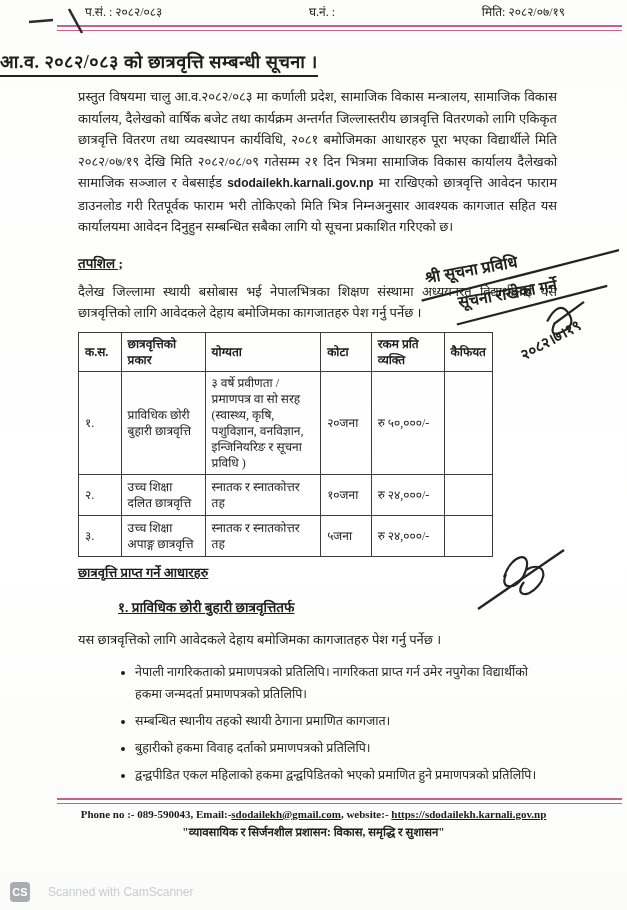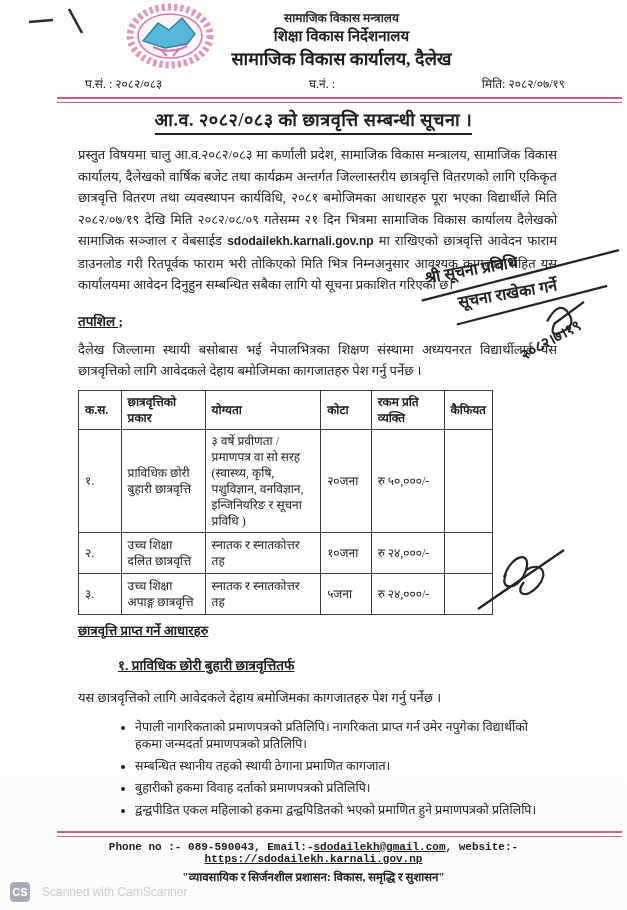--- a/index.html
+++ b/index.html
@@ -14,21 +14,21 @@
   .logo{position:absolute;left:125px;top:3px;width:90px;height:68px;}
   .header-text{text-align:center;transform:translateX(28px);}
   .h-ministry{font-size:12px;line-height:16px;font-weight:bold;color:#2a2a2a;}
   .h-directorate{font-size:15px;line-height:21px;font-weight:bold;}
   .h-office{font-size:18px;line-height:25px;font-weight:bold;}
   .ref-row{display:flex;justify-content:space-between;padding:3px 62px 0 85px;
     font-size:12px;font-weight:normal;}
   .rule{height:3px;border-top:2px solid #c4618f;border-bottom:1px solid #c4618f;
     margin:5px 5px 0 57px;}
   
-  .title-wrap{text-align:center;margin-top:4px;}
+  .title-wrap{margin-top:18px;}
   .title{display:inline-block;font-size:18px;font-weight:bold;
     border-bottom:2px solid #222;padding-bottom:2px;letter-spacing:.5px;}
   
   .para{margin:9px 70px 0 78px;font-size:13px;line-height:21.5px;text-align:justify;}
   .latin{font-family:"Liberation Sans",sans-serif;font-size:12px;font-weight:bold;}
   .tapasil{margin:16px 0 0 78px;font-size:13.5px;font-weight:bold;
     text-decoration:underline;}
   
   table.notice{border-collapse:collapse;margin:8px 70px 0 78px;width:415px;
     font-size:12px;line-height:16px;}
@@ -42,73 +42,59 @@
   .c-amt{width:86px;}
   .c-rem{width:38px;}
   tr.r1 td{height:58px;}
   tr.r2 td,tr.r3 td{height:34px;}
   
   .basis-heading{margin:6px 0 0 78px;font-size:13px;font-weight:bold;
     text-decoration:underline;}
   .sub-heading{margin:17px 0 0 118px;font-size:13.5px;font-weight:bold;
     text-decoration:underline;}
   .intro{margin:14px 70px 0 78px;font-size:13px;line-height:20px;}
-  ul.docs{margin:11px 70px 0 0;padding-left:135px;font-size:12.5px;line-height:17px;}
+  ul.docs{margin:11px 70px 0 0;padding-left:135px;font-size:12.5px;line-height:22px;}
   ul.docs li{margin-bottom:5px;}
   
   .footer-rule{height:3px;border-top:2px solid #c4618f;border-bottom:1px solid #c4618f;
     margin:12px 5px 0 57px;}
-  .contact{margin-top:4px;text-align:center;font-family:Liberation Mono, monospace;
+  .contact{margin-top:4px;text-align:center;font-family:Liberation Serif, serif;
     font-size:11px;font-weight:bold;color:#1b1b1b;}
   .contact .u{text-decoration:underline;}
   .slogan{margin-top:4px;text-align:center;font-size:11.5px;font-weight:bold;}
   
   .pen-mark{position:absolute;left:25px;top:6px;}
   .hw-note{position:absolute;top:246px;right:-6px;width:215px;height:135px;
     transform:rotate(-7deg);color:#222;pointer-events:none;}
   .hw-l1{position:absolute;left:12px;top:6px;font-size:16px;font-weight:bold;
     white-space:nowrap;transform:rotate(-3deg);}
   .hw-l2{position:absolute;left:42px;top:34px;font-size:16px;font-weight:bold;
     white-space:nowrap;transform:rotate(-3deg);}
   .hw-date{position:absolute;left:96px;top:86px;font-size:15px;font-weight:bold;
     white-space:nowrap;transform:rotate(-22deg);}
   .hw-strokes{position:absolute;left:0;top:0;}
   .sig-scribble{position:absolute;top:545px;right:55px;}
   
   .watermark{position:absolute;left:10px;bottom:8px;display:flex;align-items:center;
     font-family:"Liberation Sans",sans-serif;}
   .cs-badge{width:20px;height:20px;border-radius:4px;background:#a8adb3;color:#fff;
     font-size:11px;font-weight:bold;display:flex;align-items:center;justify-content:center;
-    margin-right:12px;}
+    margin-right:18px;}
   .cs-text{font-size:12px;color:#c9ccd0;}
 </style>
 </head>
 <body>
 
 <div class="page">
 
   <svg class="pen-mark" width="70" height="32">
     <line x1="4" y1="16" x2="28" y2="14" stroke="#2c2c2c" stroke-width="2.4"></line>
     <line x1="44" y1="3" x2="57" y2="27" stroke="#2c2c2c" stroke-width="2.6"></line>
   </svg>
 
-  <div class="header">
-    <svg class="logo" viewBox="0 0 90 68">
-      <ellipse cx="45" cy="33" rx="40" ry="29" fill="none" stroke="#e296bb" stroke-width="7" stroke-dasharray="3.2 3"></ellipse>
-      <ellipse cx="45" cy="33" rx="32" ry="22" fill="#fdf4f9" stroke="#d87aa8" stroke-width="1.6"></ellipse>
-      <path d="M18 38 L33 20 L44 27 L57 15 L70 31 L62 41 L40 45 Z" fill="#57b7d8" stroke="#2e7fa6" stroke-width="1.4"></path>
-      <path d="M28 44 Q45 52 62 43" fill="none" stroke="#d87aa8" stroke-width="2"></path>
-      <path d="M36 47 L42 53 M48 53 L54 46" stroke="#c96a9b" stroke-width="1.6"></path>
-    </svg>
-    <div class="header-text">
-      <div class="h-ministry">सामाजिक विकास मन्त्रालय</div>
-      <div class="h-directorate">शिक्षा विकास निर्देशनालय</div>
-      <div class="h-office">सामाजिक विकास कार्यालय, दैलेख</div>
-    </div>
-  </div>
 
   <div class="ref-row">
     <span>प.सं. : २०८२/०८३</span>
     <span>घ.नं. :</span>
     <span>मिति: २०८२/०७/१९</span>
   </div>
   <div class="rule"></div>
 
   <div class="title-wrap">
     <span class="title">आ.व. २०८२/०८३ को छात्रवृत्ति सम्बन्धी  सूचना ।</span>

